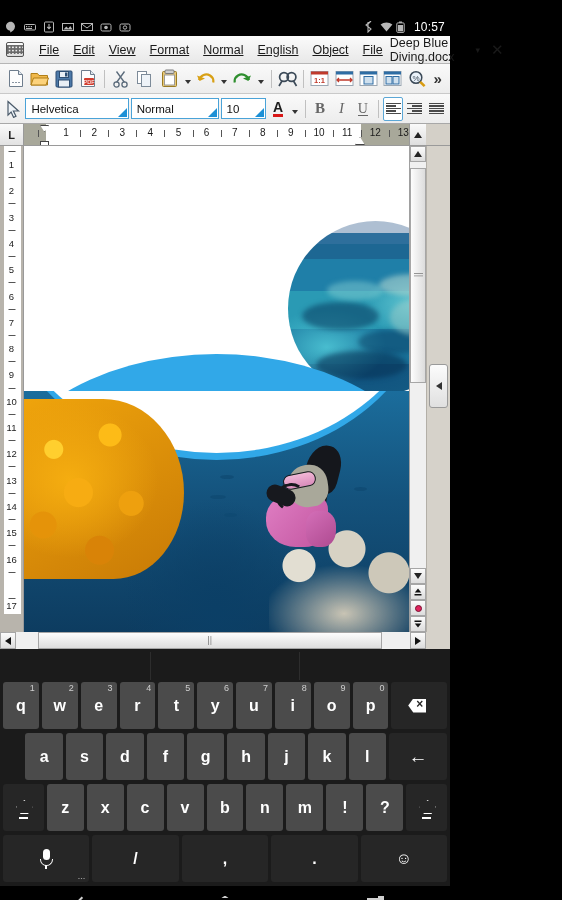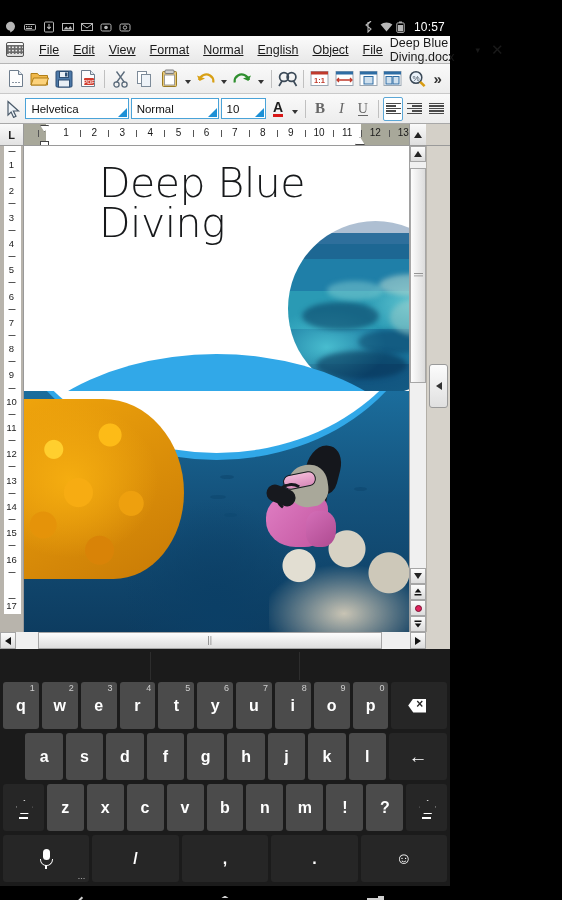--- a/index.html
+++ b/index.html
@@ -743,22 +743,20 @@
             <div class="vr-num" style="top: 412.5px;">16</div>
             <div class="vr-tick" style="top: 425.65px;"></div>
             <div class="vr-num" style="top: 459px;">17</div>
             <div class="vr-tick" style="top: 451.95px;"></div>
           </div>
       </div>
 
       <div class="page-wrap">
         <div class="page">
 
-          <div class="doc-title">Deep Blue
-Diving</div>
 
           <div class="reef-circle">
             <span class="blotch" style="left:8%;top:46%;width:44%;height:16%;background:rgba(8,58,94,.55)"></span>
             <span class="blotch" style="left:40%;top:62%;width:40%;height:14%;background:rgba(10,62,100,.5)"></span>
             <span class="blotch" style="left:16%;top:74%;width:52%;height:16%;background:rgba(6,48,82,.55)"></span>
             <span class="blotch" style="left:52%;top:30%;width:40%;height:13%;background:rgba(180,215,208,.55)"></span>
             <span class="blotch" style="left:58%;top:44%;width:36%;height:22%;background:rgba(160,205,200,.45)"></span>
             <span class="blotch" style="left:22%;top:34%;width:32%;height:11%;background:rgba(130,205,210,.5)"></span>
           </div>
 

